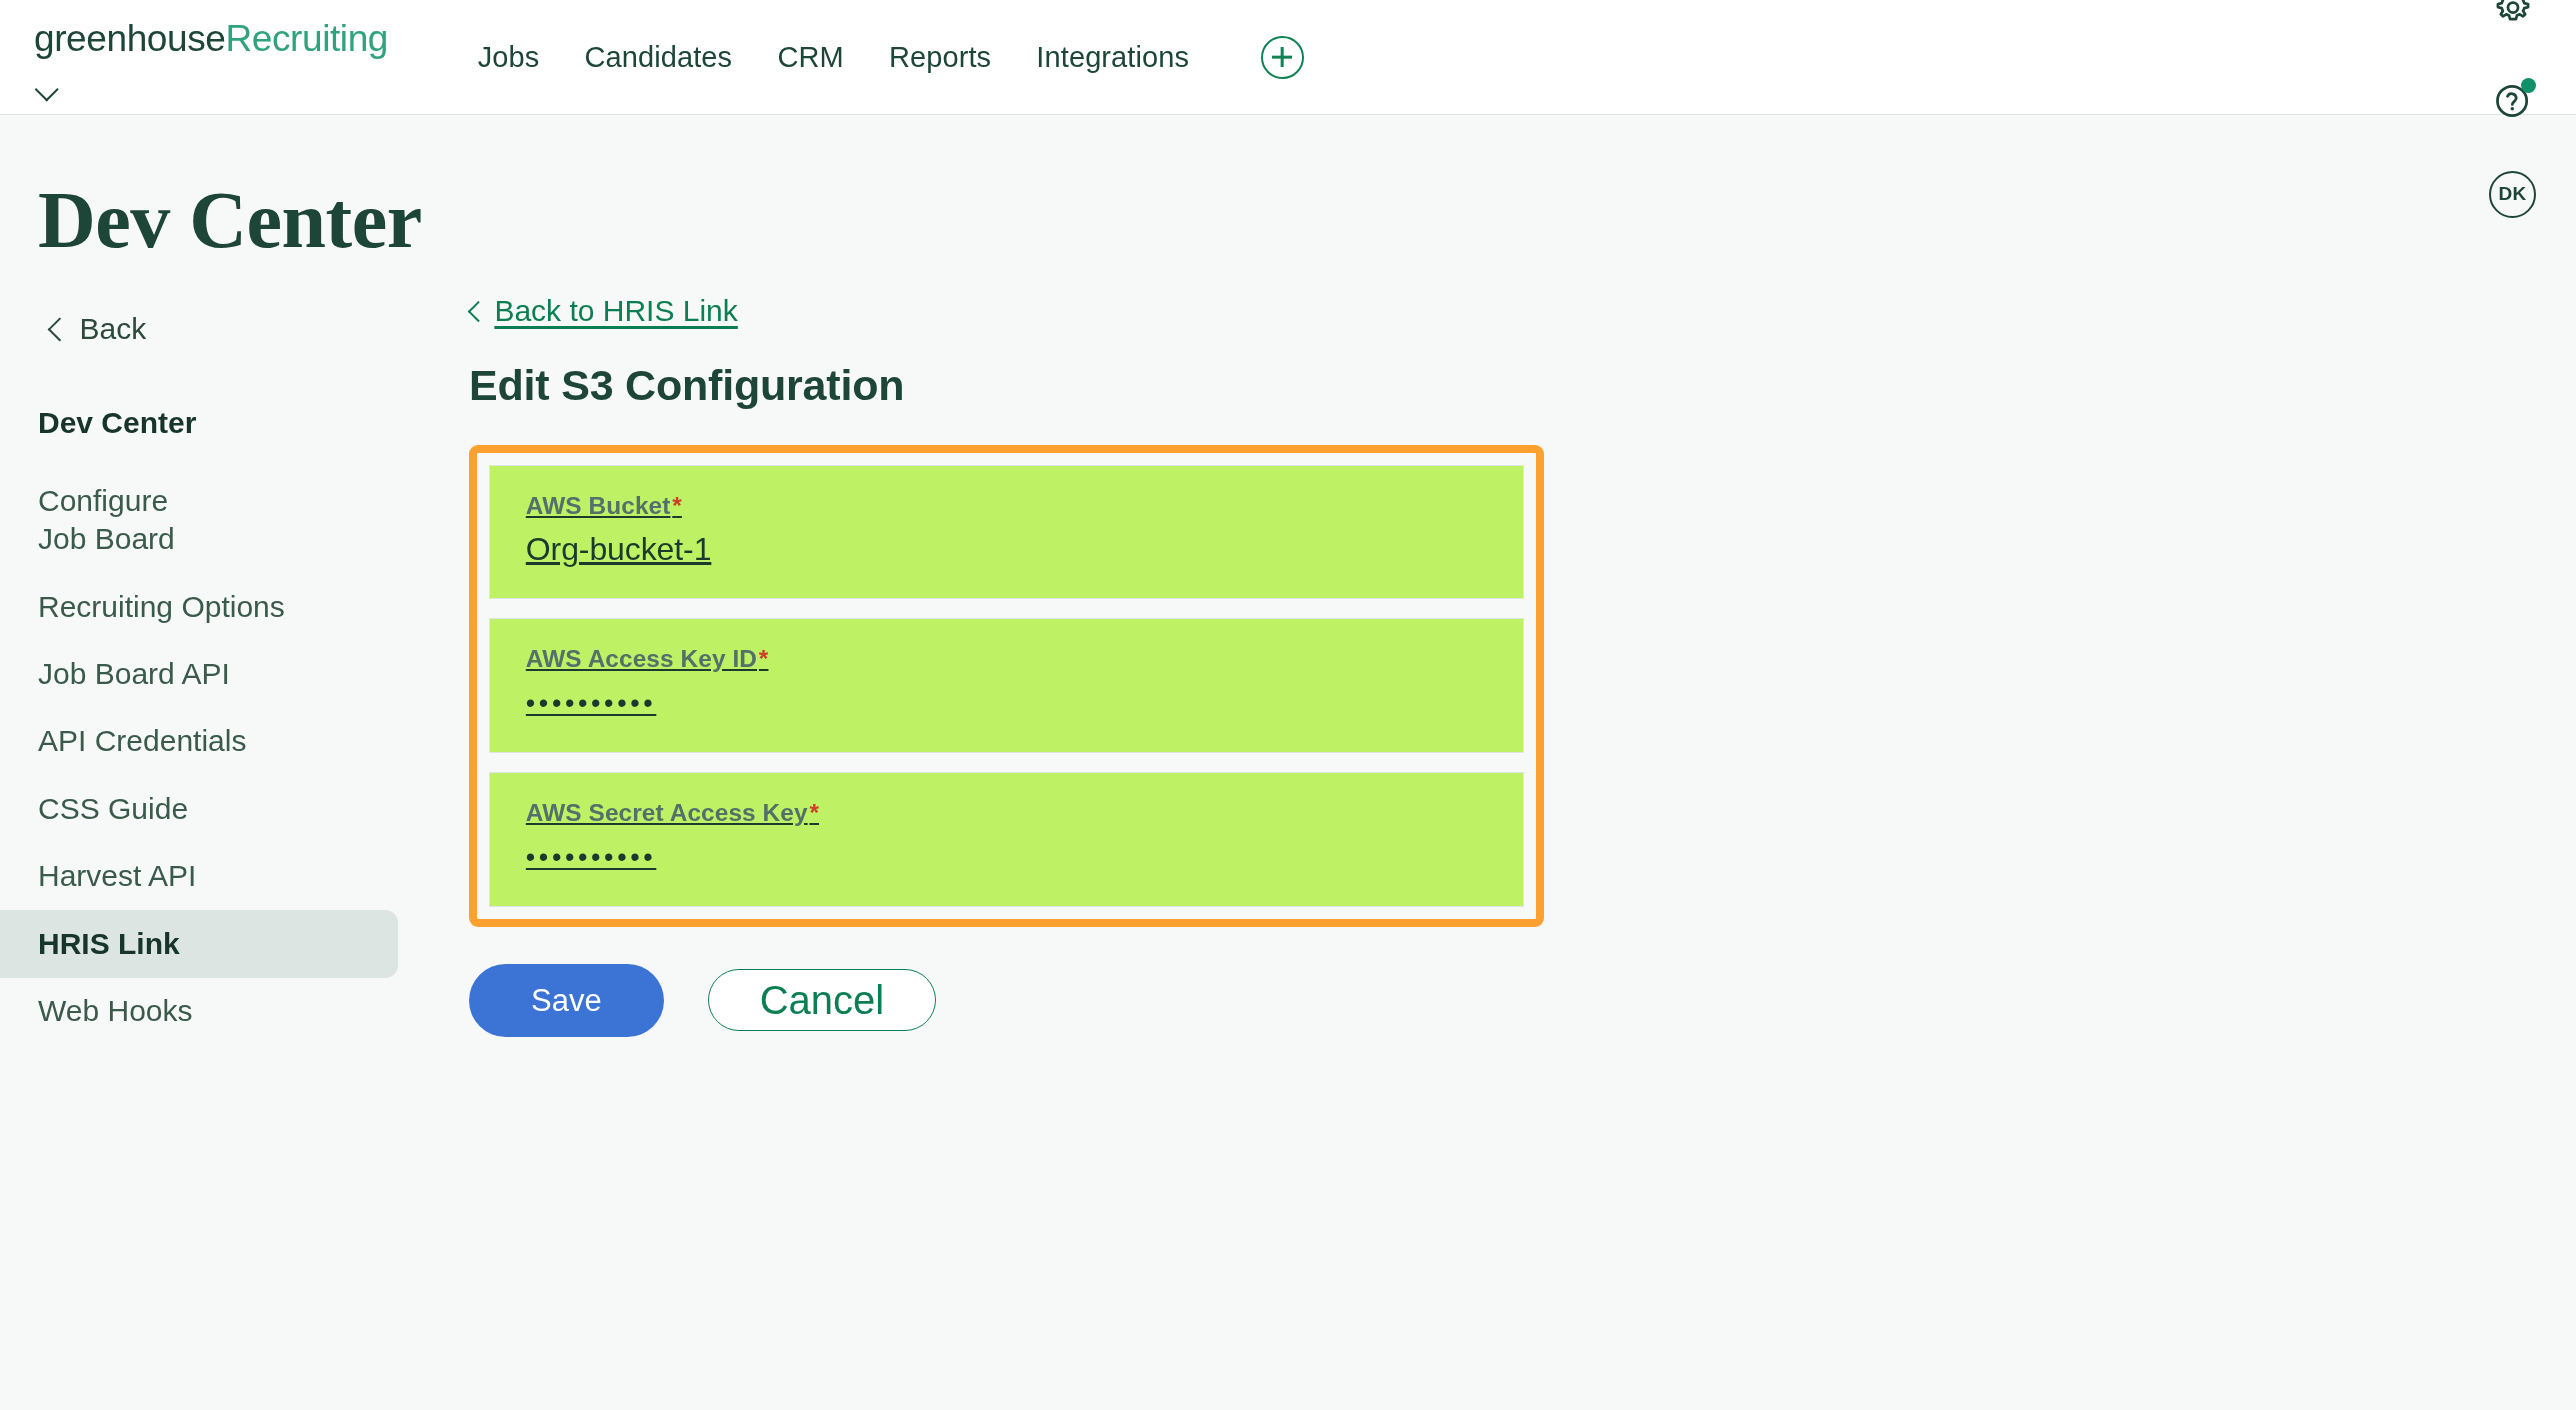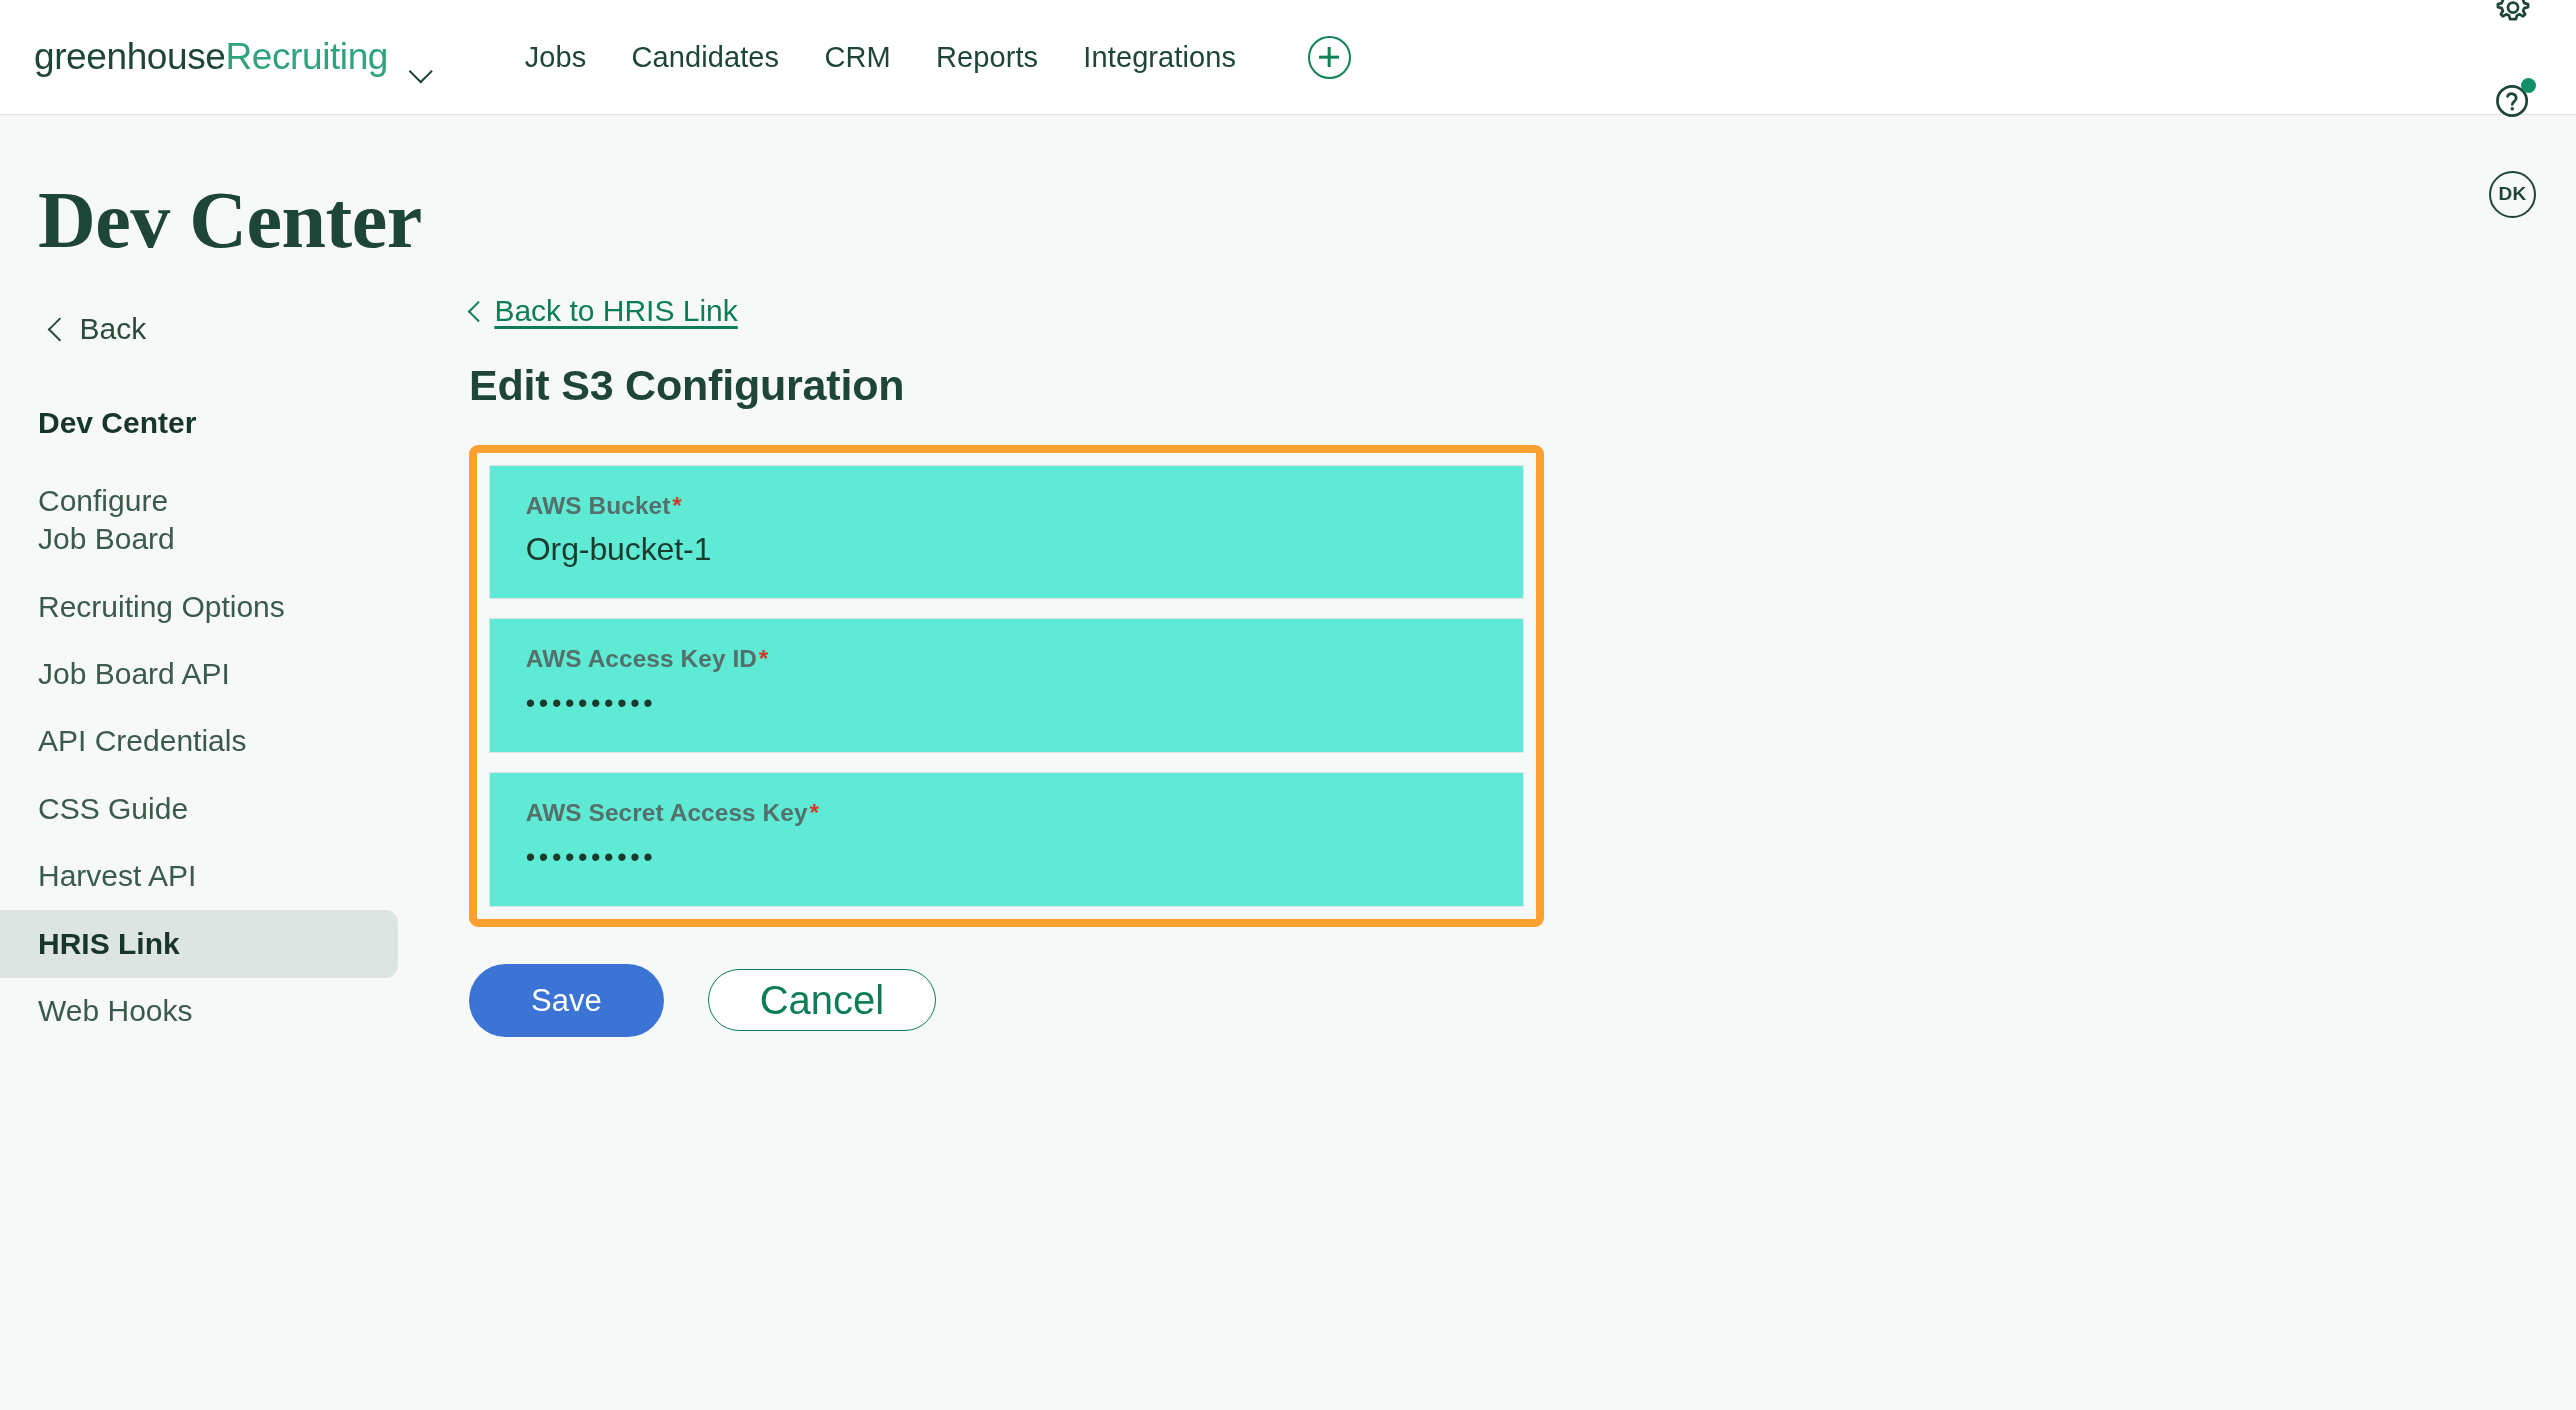--- a/index.html
+++ b/index.html
@@ -23,23 +23,24 @@
     background: #FFFFFF;
     border-bottom: 1.8px solid #DFE3E3;
     display: flex;
     align-items: center;
     padding: 0 40px 0 34px;
     position: relative;
   }
 
   #brand {
     display: flex;
-    align-items: flex-end;
+    align-items: flex-start;
     gap: 20px;
     cursor: pointer;
+    flex-direction: column;
   }
   #brand-text {
     font-size: 37px;
     letter-spacing: -0.4px;
     white-space: nowrap;
   }
   .brand-green { color: #1E4638; }
   .brand-accent { color: #2FA37C; }
 
   .chevron-down {
@@ -240,25 +241,26 @@
   
   #form-card {
     width: 1075px;
     border: 8.1px solid #FCA02F;
     border-radius: 9px;
     background: #F7F8F8;
     padding: 11.8px;
   }
 
   .field {
-    background: #5eead4;
+    background: #bef264;
     border: 1.8px solid #DFE4E4;
     padding: 26px 36px 30px 36px;
     margin-bottom: 19px;
     cursor: text;
+    text-decoration: underline;
   }
   .field:last-child { margin-bottom: 0; }
 
   .field-label {
     font-size: 24.4px;
     font-weight: bold;
     color: #54706A;
     letter-spacing: 0.1px;
     margin-bottom: 12.7px;
     display: block;

